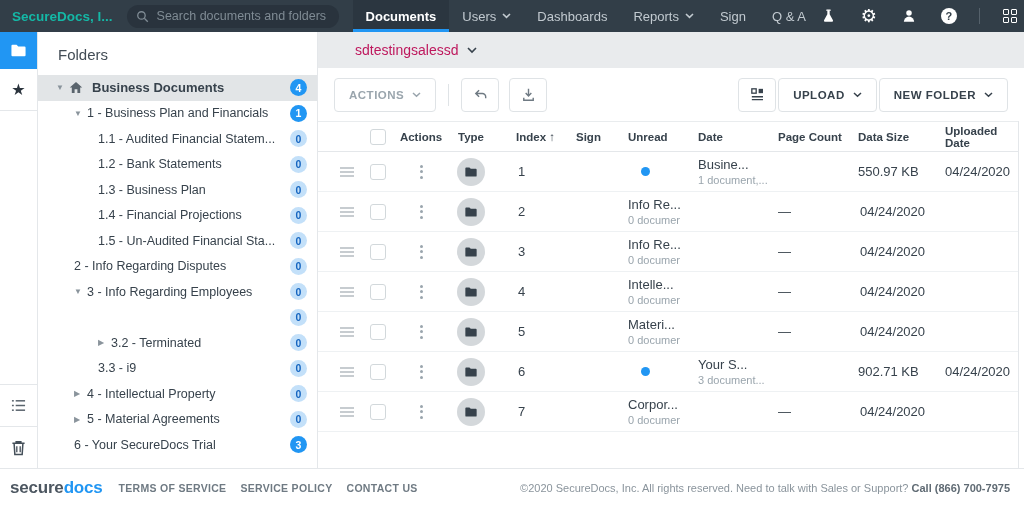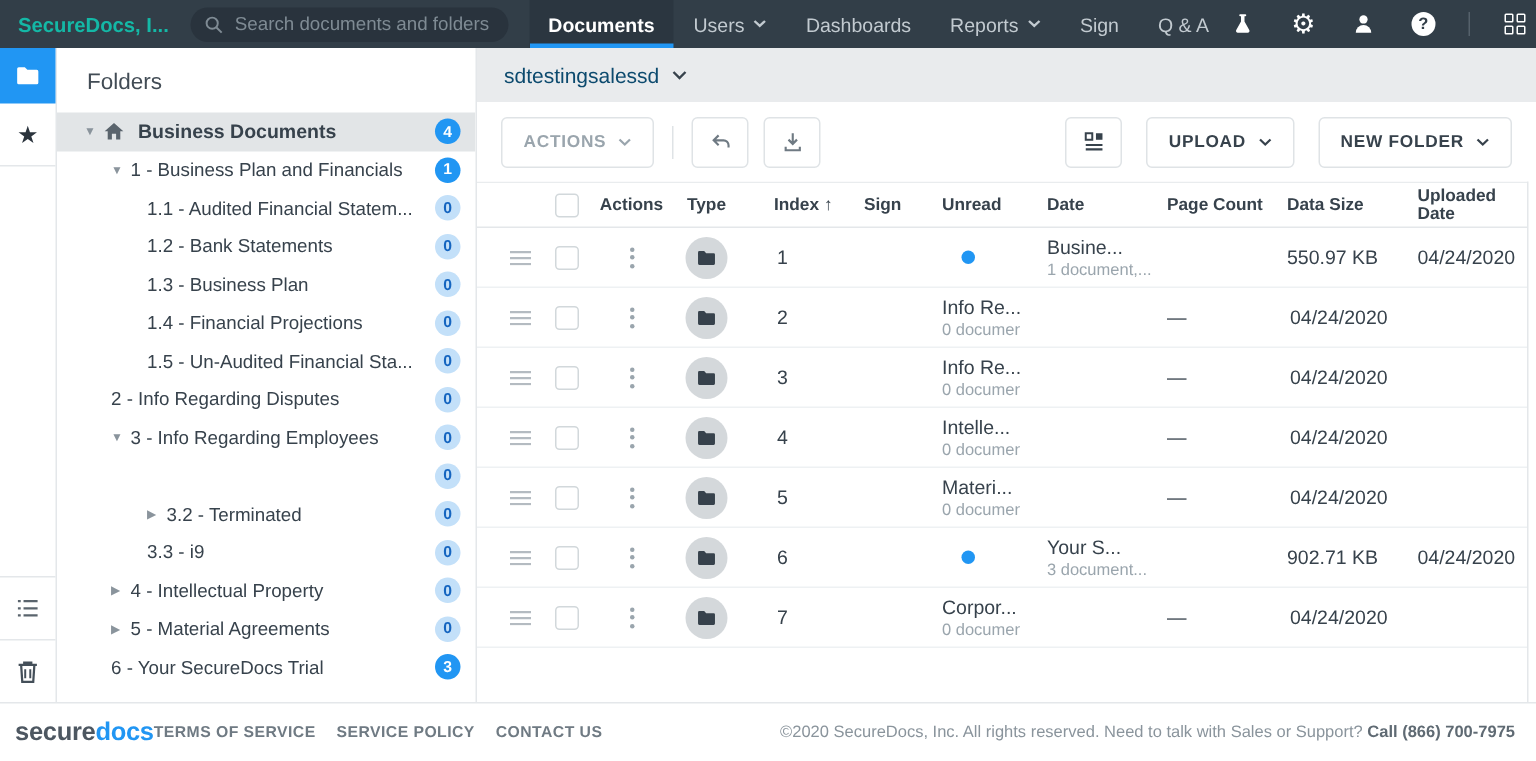--- a/index.html
+++ b/index.html
@@ -63,32 +63,32 @@
   .tree-label { white-space:nowrap; overflow:hidden; text-overflow:ellipsis; }
   .badge { margin-left:auto; min-width:17px; height:17px; padding:0 4px; border-radius:9px;
     font-size:10.5px; font-weight:700; display:flex; align-items:center; justify-content:center;
     background:#c3e0f9; color:#1565c0; flex:0 0 auto; }
   .badge.solid { background:#2196f3; color:#fff; }
 
   
   .main { flex:1; display:flex; flex-direction:column; min-width:0; background:#fff; }
   .roombar { height:36px; background:#e9ebed; display:flex; align-items:center; padding-left:18px;
     flex:0 0 36px; }
-  .roombtn { display:flex; align-items:center; gap:8px; font-size:14px; color:#0c4a6e;
-    cursor:pointer; }
+  .roombtn { display:flex; align-items:center; gap:8px; font-size:14px; color:#be185d;
+    cursor:pointer;margin-left:19px; }
   .toolbar { height:53px; display:flex; align-items:center; padding:0 16px; gap:10px;
     flex:0 0 53px; }
   .btn { border:1px solid #dfe3e6; background:#fff; border-radius:4px; height:34px;
     display:flex; align-items:center; gap:8px; padding:0 14px; cursor:pointer;
     font-family:"Liberation Sans", sans-serif; }
   .btn.textbtn { font-size:11.5px; font-weight:700; letter-spacing:.5px; color:#37424c; }
   .btn.muted { color:#9aa5ad; }
   .btn.iconbtn { width:38px; padding:0; justify-content:center; }
   .tsep { width:1px; height:22px; background:#dfe3e6; margin:0 2px; }
-  .toolbar .right { margin-left:auto; display:flex; gap:16px; }
+  .toolbar .right { margin-left:auto; display:flex; gap:2px; }
 
   
   .tablewrap { flex:1; overflow:hidden; border-right:1px solid #e4e7ea; margin-right:5px; }
   .trow { display:grid;
     grid-template-columns:26px 36px 50px 50px 60px 54px 70px 90px 80px 85px 1fr;
     align-items:center; padding-left:16px; }
   .thead { height:31px; border-top:1px solid #e9ecee; border-bottom:1px solid #e4e7ea;
     font-size:11.5px; font-weight:700; color:#37424c; }
   .thead .c { cursor:pointer; }
   .c.center { justify-self:center; }
@@ -107,21 +107,21 @@
   .dot { width:9px; height:9px; border-radius:50%; background:#2196f3; justify-self:center; }
   .namecell { padding-left:18px; min-width:0; cursor:pointer; }
   .nm { font-size:13px; color:#37424c; white-space:nowrap; overflow:hidden; }
   .nmsub { font-size:11px; color:#9aa5ad; margin-top:2px; white-space:nowrap; overflow:hidden; }
   .val { font-size:13px; color:#37424c; }
   .sortarrow { font-weight:700; }
 
   
   .footer { height:39px; border-top:1px solid #e4e7ea; display:flex; align-items:center;
     padding:0 10px; flex:0 0 39px; background:#fff; }
-  .flogo { font-size:17px; font-weight:700; letter-spacing:-0.2px; }
+  .flogo { font-size:17px; font-weight:700; letter-spacing:-0.2px; margin-right:16px; }
   .flogo .sec { color:#4d5761; } .flogo .docs { color:#2196f3; }
   .flinks { display:flex; gap:14px; }
   .flink { font-size:10.5px; font-weight:700; letter-spacing:.3px; color:#6f7a83;
     cursor:pointer; }
   .fcopy { margin-left:auto; font-size:11px; color:#8a949c; padding-right:4px; white-space:nowrap; }
   .fcopy b { color:#5f6a73; }
 </style>
 </head>
 <body>
 

